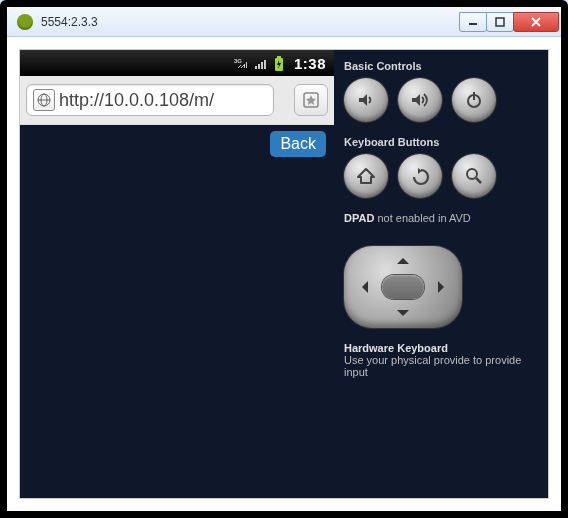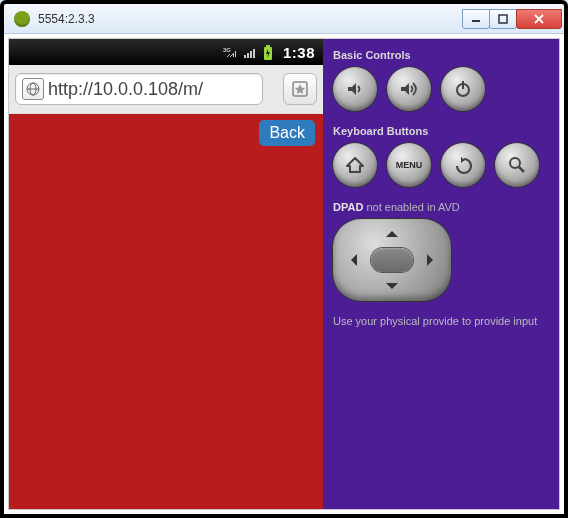--- a/index.html
+++ b/index.html
@@ -1,58 +1,58 @@
 <!DOCTYPE html>
 <html><head>
 <meta charset="utf-8">
 <style>
   * { box-sizing: border-box; margin: 0; padding: 0; font-family: "Segoe UI", Tahoma, sans-serif; }
   body { background: #d6eaf8; width: 568px; height: 518px; overflow: hidden; }
 
   
-  .window { width: 568px; height: 518px; background: #fff; border: 4px solid #000000; border-radius: 6px 6px 0 0; box-shadow: 0 0 0 1px rgba(0,0,0,0.05); position: relative; }
+  .window { width: 568px; height: 518px; background: #fff; border: 7px solid #000000; border-radius: 6px 6px 0 0; box-shadow: 0 0 0 1px rgba(0,0,0,0.05); position: relative; }
   .titlebar { height: 30px; background: linear-gradient(#f4f8fd, #dde9f7); border-bottom: 1px solid #b8cde4; display: flex; align-items: center; border-radius: 6px 6px 0 0; }
   .titlebar .icon-wrap { width: 20px; height: 20px; margin: 0 6px 0 8px; display:flex; align-items:center; justify-content:center; }
   .android-icon { width:16px; height:16px; background:#7aa01a; border-radius:50%; position:relative; box-shadow: inset 0 -2px 2px rgba(0,0,0,.3); }
   .title-text { font-size: 12px; color: #333; flex: 1; }
   .win-controls { display: flex; padding-right: 2px; }
   .win-btn { height: 20px; border: 1px solid #7a9ec8; border-radius: 0 0 3px 3px; margin-left: -1px; display:flex; align-items:center; justify-content:center; background: linear-gradient(#f8fbff,#dce9f7); color:#334; font-size:10px;}
   .win-btn.min { width: 28px; }
   .win-btn.max { width: 28px; }
   .win-btn.close { width: 46px; background: linear-gradient(#f07a74,#d64338); border-color:#a83a30; color:#fff; }
   .win-btn svg { display:block; }
 
   
-  .client { position:absolute; top:30px; bottom:0; left:0; right:0; padding:4px; background:#fff; display:flex; }
+  .client { position:absolute; top:30px; bottom:0; left:0; right:0; padding:12px; background:#fff; display:flex; }
   .inner-border { flex:1; border:1px solid #c9c9c9; display:flex; }
 
   
   .device { width: 314px; background:#fff; display:flex; flex-direction:column; }
   .statusbar { height:26px; background: linear-gradient(#2b2b2b,#000); display:flex; align-items:center; justify-content:flex-end; padding:0 8px; gap:6px; }
   .statusbar .clock { color:#fff; font-weight:bold; font-size:15px; letter-spacing:0.5px; }
   .status-icon { width:14px; height:14px; position:relative; }
 
   .url-row { background:#e9e9e9; padding:8px 6px; display:flex; gap:20px; border-bottom:1px solid #ddd; }
   .url-box { flex:1; height:32px; border:1px solid #b8b8b8; border-radius:6px; background:#fff; display:flex; align-items:center; padding:0 6px; gap:4px; box-shadow: inset 0 1px 2px rgba(0,0,0,.1);}
   .url-box .globe { width:22px; height:22px; border:1px solid #888; border-radius:3px; display:flex; align-items:center; justify-content:center; color:#555; font-size:12px; background: linear-gradient(#fcfcfc,#eee);}
   .url-text { font-size:18px; color:#444; font-family: Arial, sans-serif; white-space:nowrap; overflow:hidden; }
   .bookmark-btn { width:34px; height:32px; border:1px solid #b8b8b8; border-radius:6px; background: linear-gradient(#fdfdfd,#e5e5e5); display:flex; align-items:center; justify-content:center; }
 
-  .webview { flex:1; background:#b91c1c; position:relative; padding:8px; }
+  .webview { flex:1; background:#0f172a; position:relative; padding:8px; }
   .back-btn { position:absolute; right:8px; top:6px; background:#2e7bbd; color:#fff; border-radius:5px; padding:4px 10px; font-size:16px; font-family: Arial, sans-serif;}
 
   
-  .panel { flex:1; background:#4c1d95; color:#dcdcdc; padding:10px 10px; }
+  .panel { flex:1; background:#0f172a; color:#dcdcdc; padding:10px 10px; }
   .panel-label { font-size:11px; font-weight:bold; color:#d8d8d8; margin-bottom:6px; }
   .btn-row { display:flex; gap:10px; margin-bottom:14px; }
   .round-btn { width:44px; height:44px; border-radius:50%; background: radial-gradient(circle at 35% 30%, #eee, #aaa 60%, #777); box-shadow: inset 0 -3px 4px rgba(0,0,0,.3), 0 0 0 1px #333; display:flex; align-items:center; justify-content:center; color:#333; font-weight:bold; font-size:10px; }
   .round-btn svg { fill:#444; }
   .menu-lbl { font-size:9px; font-weight:bold; color:#2a2a2a; }
 
-  .dpad-label { font-size:11px; color:#b8b8b8; margin-bottom:6px; }
+  .dpad-label { font-size:11px; color:#b8b8b8; margin-bottom:22px; }
   .dpad-label b { color:#e2e2e2; font-weight:bold; }
   .dpad { width:118px; height:82px; position:relative; margin-bottom:14px; }
   .dpad-body { position:absolute; inset:0; border-radius:28px; background: radial-gradient(circle at 35% 30%, #ddd, #999 70%, #777); box-shadow: inset 0 -4px 6px rgba(0,0,0,.35), 0 0 0 1px #333;}
   .dpad-center { position:absolute; left:38px; top:29px; width:42px; height:24px; border-radius:12px; background:linear-gradient(#888,#6a6a6a); box-shadow: inset 0 1px 2px rgba(255,255,255,.3), 0 0 0 1px #555;}
   .arrow { position:absolute; width:0; height:0; border:6px solid transparent; }
   .arrow.up { left:53px; top:6px; border-bottom-color:#333; }
   .arrow.down { left:53px; bottom:6px; border-top-color:#333; }
   .arrow.left { left:12px; top:35px; border-right-color:#333; }
   .arrow.right { right:12px; top:35px; border-left-color:#333; }
 
@@ -167,23 +167,20 @@
         </div>
 
         <div class="panel-label">Keyboard Buttons</div>
         <div class="btn-row">
           <div class="round-btn">
             <svg width="22" height="22">
                 <path d="M11 4 L19 12 L16 12 L16 18 L6 18 L6 12 L3 12 Z" fill="none" stroke="#444" stroke-width="2" stroke-linejoin="round"></path>
               </svg>
           </div>
           <div class="round-btn">
-            <span class="menu-lbl">MENU</span>
-          </div>
-          <div class="round-btn">
             <svg width="22" height="22">
                 <path d="M12 5 A7 7 0 1 1 5 12" fill="none" stroke="#444" stroke-width="2.2"></path>
                 <path d="M9 3 L13 6 L9 9 Z" fill="#444"></path>
               </svg>
           </div>
           <div class="round-btn">
             <svg width="22" height="22">
                 <circle cx="9" cy="9" r="5" fill="none" stroke="#444" stroke-width="2"></circle>
                 <line x1="13" y1="13" x2="18" y2="18" stroke="#444" stroke-width="2.5"></line>
               </svg>
@@ -193,18 +190,19 @@
         <div class="dpad-label"><b>DPAD</b><span> not enabled in AVD</span></div>
         <div class="dpad">
           <div class="dpad-body"></div>
           <div class="arrow up"></div>
           <div class="arrow down"></div>
           <div class="arrow left"></div>
           <div class="arrow right"></div>
           <div class="dpad-center"></div>
         </div>
 
+        <div class="kbd-label">Hardware Keyboard</div>
         <div class="kbd-sub">Use your physical provide to provide input</div>
       </div>
 
     </div>
   </div>
 </div>
 
 </body></html>

